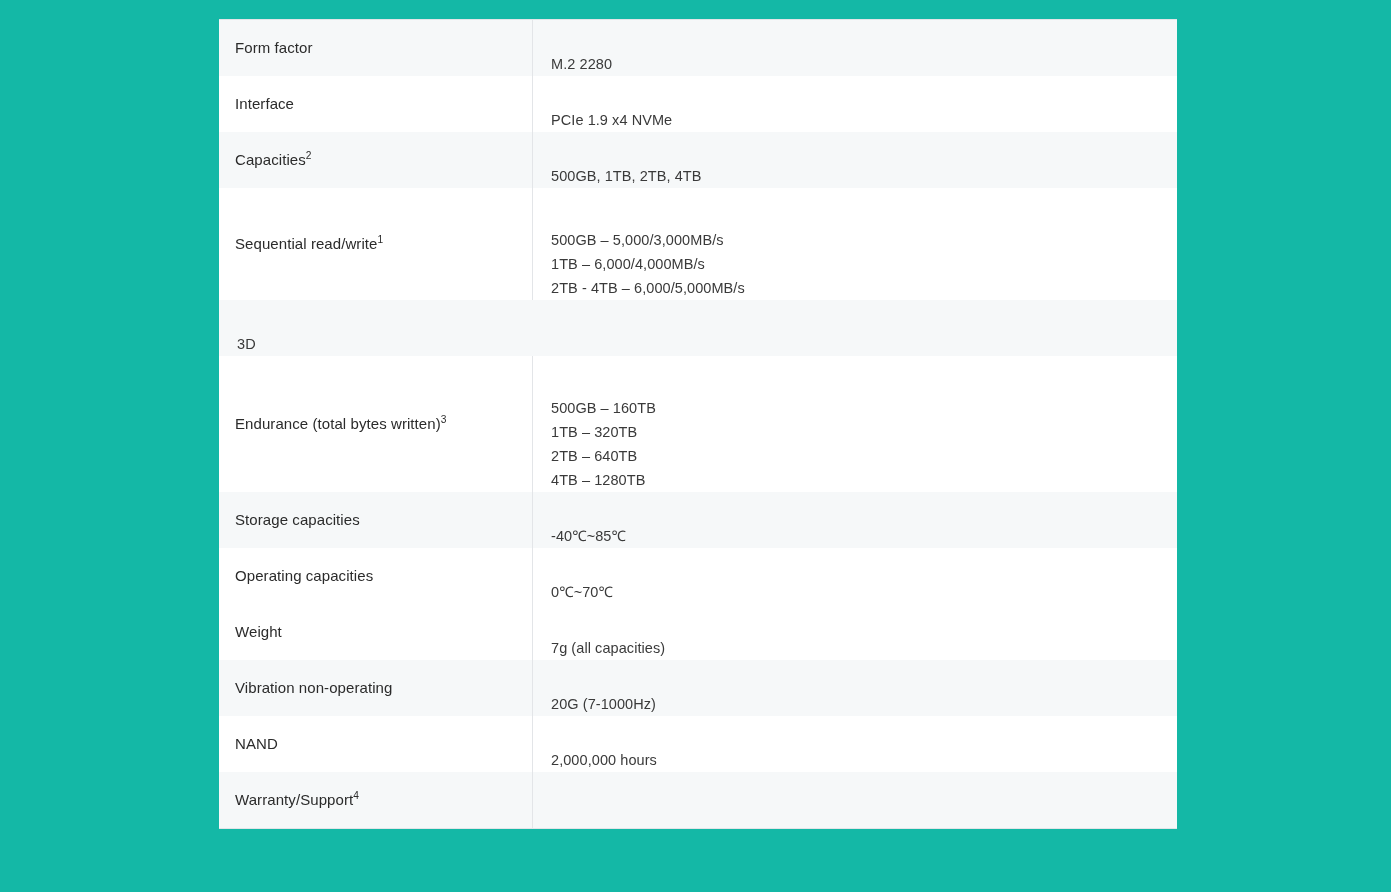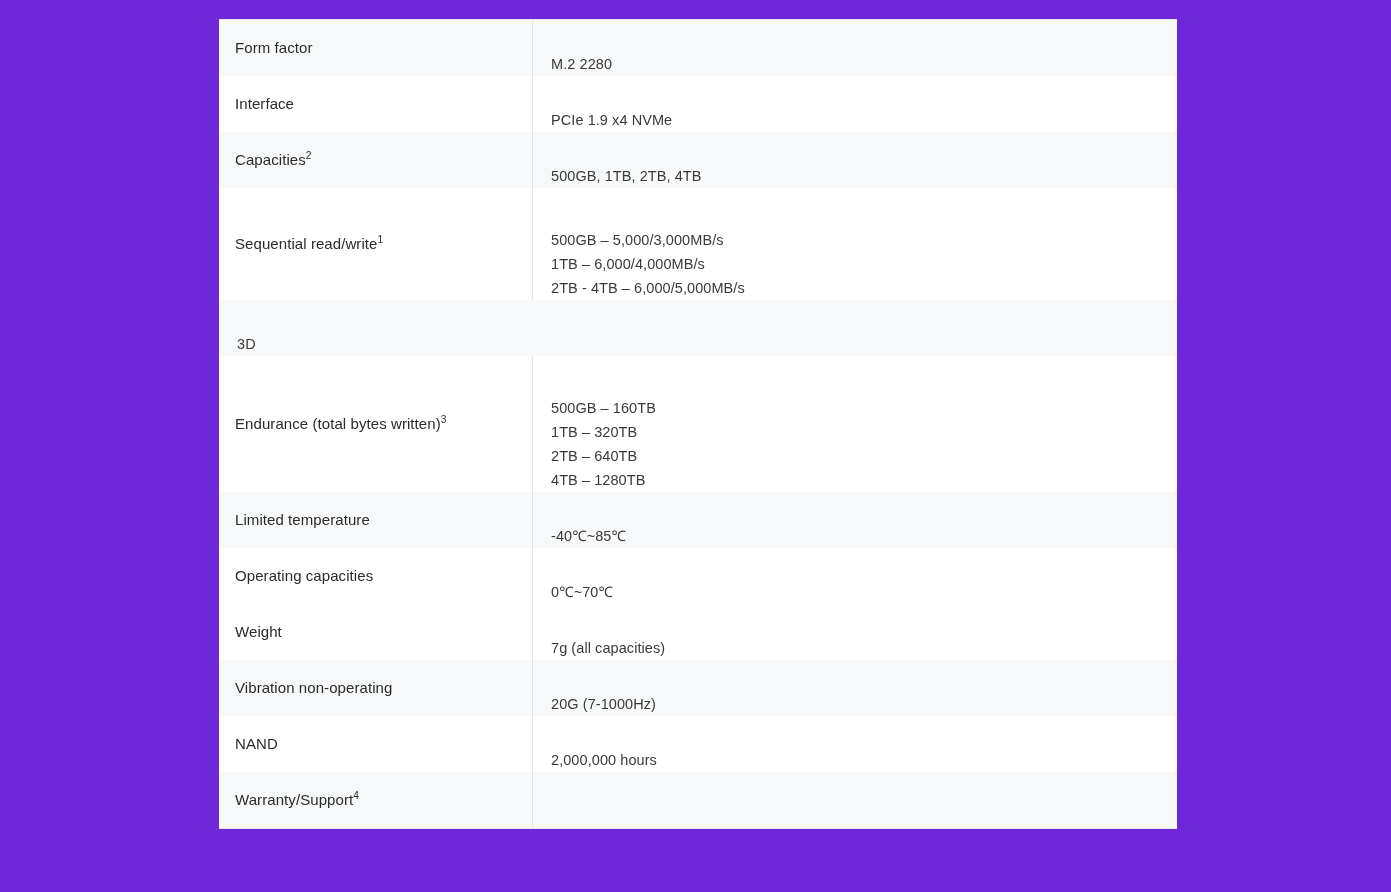--- a/index.html
+++ b/index.html
@@ -13,21 +13,21 @@
     font-family: "Liberation Sans", sans-serif;
     color: #2b2b2b;
     -webkit-font-smoothing: antialiased;
   }
 
   #spec-page {
     position: relative;
     width: 1391px;
     height: 892px;
     overflow: hidden;
-    background: #6d28d9;
+    background: #14b8a6;
   }
 
   
   #spec-table {
     position: absolute;
     left: 219px;
     top: 19px;
     width: 958px;
     border-top: 1px solid #e3e5e8;
     border-bottom: 1px solid #e3e5e8;
@@ -139,21 +139,21 @@
         </div>
         <div class="spec-value-cell">
           <div class="spec-value-text">500GB – 160TB
 1TB – 320TB
 2TB – 640TB
 4TB – 1280TB</div>
         </div>
       </div>
       <div class="spec-row shaded h-single">
         <div class="spec-label-cell">
-          <div class="spec-label-text">Limited temperature</div>
+          <div class="spec-label-text">Storage capacities</div>
         </div>
         <div class="spec-value-cell">
           <div class="spec-value-text">-40℃~85℃</div>
         </div>
       </div>
       <div class="spec-row h-single">
         <div class="spec-label-cell">
           <div class="spec-label-text">Operating capacities</div>
         </div>
         <div class="spec-value-cell">

